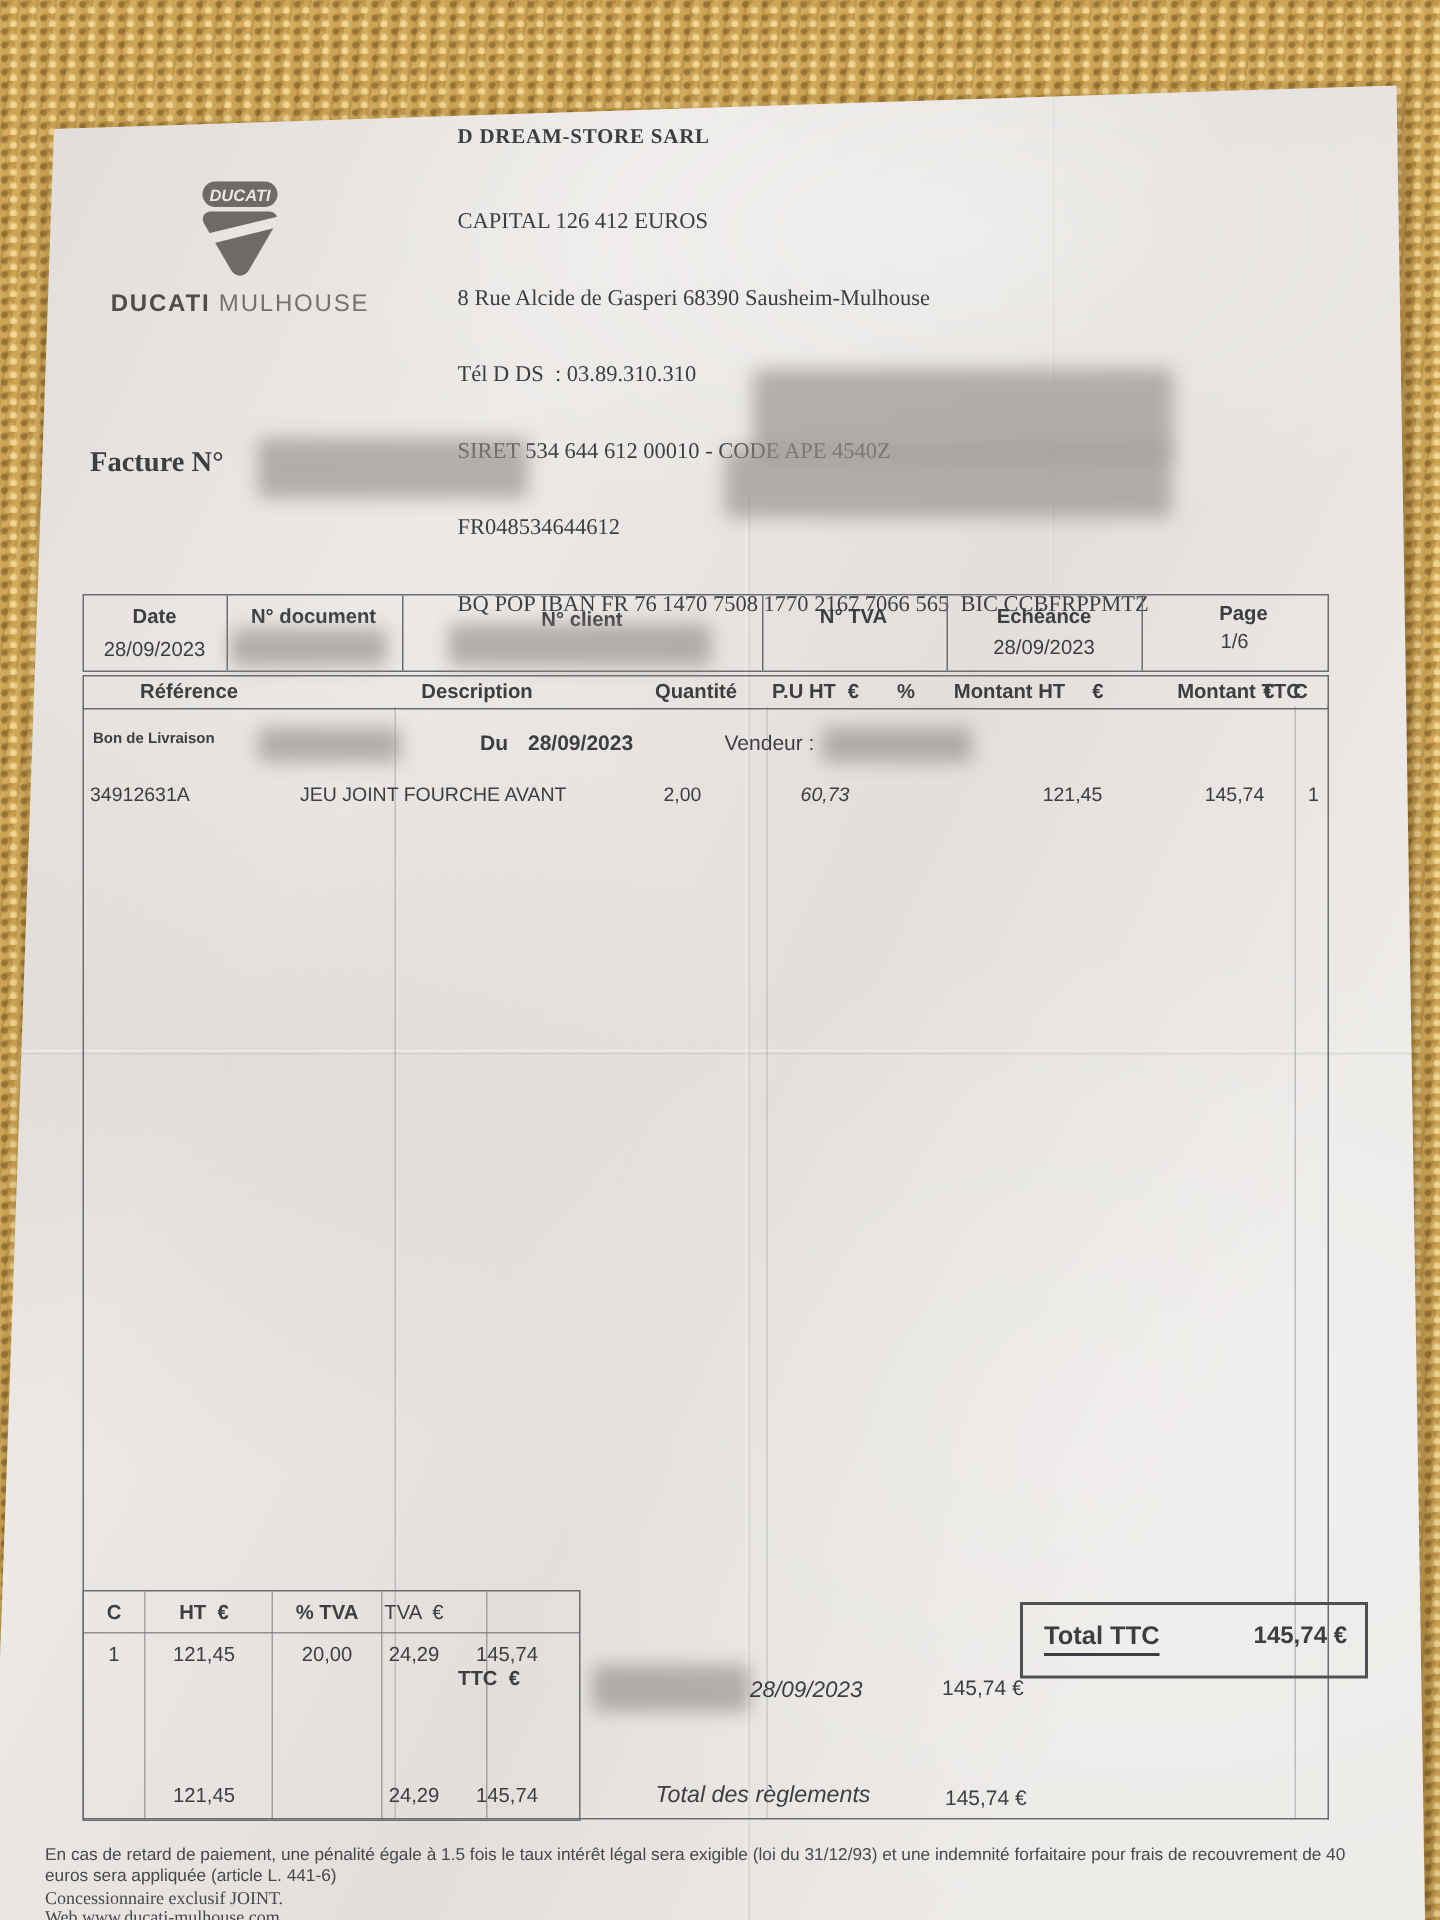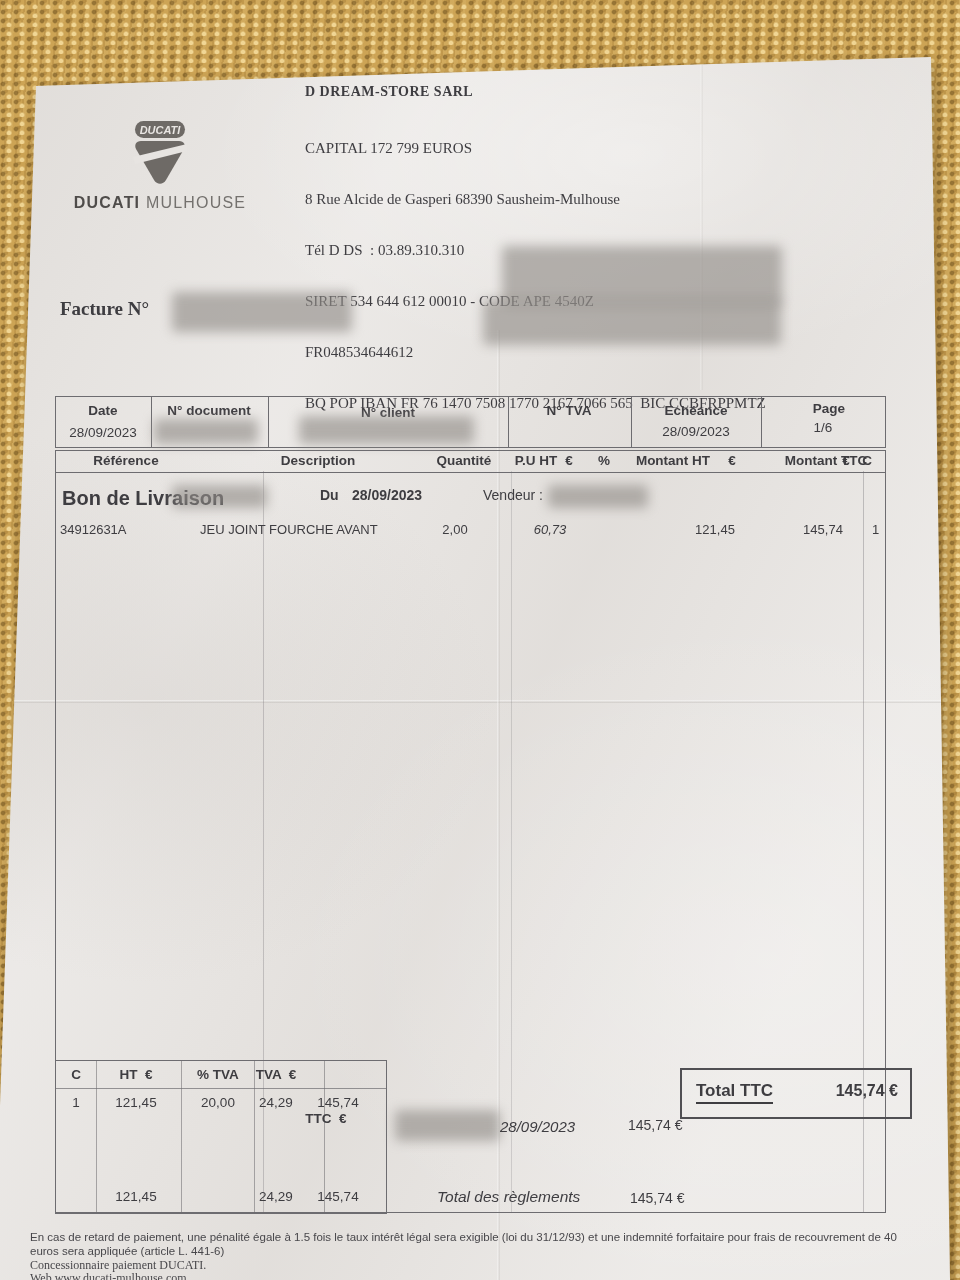--- a/index.html
+++ b/index.html
@@ -57,21 +57,21 @@
       </svg>
     </div>
     <div class="abs" style="left:55px;top:194px;width:210px;text-align:center;font-size:16px;letter-spacing:1.2px;white-space:nowrap;">
       <span style="font-weight:bold;color:#4f4c4a;">DUCATI</span>
       <span style="color:#74716e;">MULHOUSE</span>
     </div>
 
     <div class="abs serif" style="left:305px;top:84px;">
       <div style="font-size:14px;font-weight:bold;letter-spacing:.5px;">D DREAM-STORE SARL</div>
       <div style="font-size:15px;line-height:17px;margin-top:6px;white-space:pre;">
-        <div>CAPITAL 172 799 EUROS</div>
+        <div>CAPITAL 126 412 EUROS</div>
         <div>8 Rue Alcide de Gasperi 68390 Sausheim-Mulhouse</div>
         <div>Tél D DS  : 03.89.310.310</div>
         <div>SIRET 534 644 612 00010 - CODE APE 4540Z</div>
         <div>FR048534644612</div>
         <div>BQ POP IBAN FR 76 1470 7508 1770 2167 7066 565  BIC CCBFRPPMTZ</div>
       </div>
     </div>
 
     <div class="abs blur-box" style="left:502px;top:246px;width:280px;height:60px;"></div>
     <div class="abs blur-box" style="left:483px;top:299px;width:298px;height:46px;"></div>
@@ -112,21 +112,21 @@
       <span class="abs cell-label ctr" style="left:811px;top:2px;">C</span>
     </div>
 
     <div class="abs" style="left:55px;top:471px;width:829px;height:741px;border-left:1px solid #6d6c70;border-right:1px solid #6d6c70;border-bottom:1px solid #6d6c70;">
       <div class="abs" style="left:207px;top:0;bottom:0;width:1px;background:rgba(105,104,110,.30);"></div>
       <div class="abs" style="left:455px;top:0;bottom:0;width:1px;background:rgba(105,104,110,.22);"></div>
       <div class="abs" style="left:807px;top:0;bottom:0;width:1px;background:rgba(105,104,110,.35);"></div>
     </div>
 
     <div class="abs" style="left:0;top:487px;height:22px;width:960px;">
-      <span class="abs val" style="left:62px;font-weight:600;font-size:20px;text-align:right;">Bon de Livraison</span>
+      <span class="abs val" style="left:62px;font-weight:600;font-size:10px;text-align:right;">Bon de Livraison</span>
       <div class="abs blur-box" style="left:172px;top:-2px;width:95px;height:23px;"></div>
       <span class="abs val" style="left:320px;font-weight:700;font-size:14px;">Du</span>
       <span class="abs val" style="left:352px;font-weight:700;font-size:14px;">28/09/2023</span>
       <span class="abs val" style="left:483px;font-size:14px;">Vendeur :</span>
       <div class="abs blur-box" style="left:548px;top:-2px;width:100px;height:23px;"></div>
     </div>
 
     <div class="abs" style="left:0;top:522px;height:20px;width:960px;font-size:13px;">
       <span class="abs" style="left:60px;">34912631A</span>
       <span class="abs" style="left:200px;">JEU JOINT FOURCHE AVANT</span>
@@ -139,21 +139,21 @@
 
     <div class="abs box-border" style="left:55px;top:1060px;width:330px;height:152px;font-size:13.5px;">
       <div class="abs line" style="left:40px;top:0;bottom:0;width:1px;opacity:.55;"></div>
       <div class="abs line" style="left:125px;top:0;bottom:0;width:1px;opacity:.55;"></div>
       <div class="abs line" style="left:198px;top:0;bottom:0;width:1px;opacity:.55;"></div>
       <div class="abs line" style="left:268px;top:0;bottom:0;width:1px;opacity:.55;"></div>
       <div class="abs line" style="left:0;right:0;top:27px;height:1px;opacity:.7;"></div>
       <span class="abs ctr" style="left:20px;top:6px;font-weight:600;">C</span>
       <span class="abs rt" style="left:38px;top:6px;width:84px;font-weight:600;white-space:pre;">HT  €</span>
       <span class="abs ctr" style="left:162px;top:6px;font-weight:600;">% TVA</span>
-      <span class="abs rt" style="left:178px;top:6px;width:84px;font-weight:700;white-space:pre;">TVA  €</span>
+      <span class="abs rt" style="left:178px;top:6px;width:84px;font-weight:400;white-space:pre;">TVA  €</span>
       <span class="abs rt" style="left:228px;top:6px;width:84px;font-weight:700;white-space:pre;margin-top:44px;">TTC  €</span>
       <span class="abs ctr" style="left:20px;top:34px;">1</span>
       <span class="abs rt" style="left:38px;top:34px;width:84px;">121,45</span>
       <span class="abs ctr" style="left:162px;top:34px;">20,00</span>
       <span class="abs rt" style="left:178px;top:34px;width:84px;">24,29</span>
       <span class="abs rt" style="left:240px;top:34px;width:84px;">145,74</span>
       <span class="abs rt" style="left:38px;top:128px;width:84px;">121,45</span>
       <span class="abs rt" style="left:178px;top:128px;width:84px;">24,29</span>
       <span class="abs rt" style="left:240px;top:128px;width:84px;">145,74</span>
     </div>
@@ -164,17 +164,17 @@
 
     <div class="abs" style="left:680px;top:1068px;width:228px;height:47px;border:2px solid #504f53;">
       <span class="abs" style="left:14px;top:11px;font-size:17px;font-weight:bold;border-bottom:2px solid #3e3d41;padding-bottom:1px;">Total TTC</span>
       <span class="abs rt" style="right:12px;top:12px;font-size:16px;font-weight:bold;">145,74 €</span>
     </div>
 
     <span class="abs" style="left:437px;top:1188px;font-size:15.5px;font-style:italic;">Total des règlements</span>
     <span class="abs" style="left:630px;top:1190px;font-size:14px;">145,74 €</span>
 
     <div class="abs" style="left:30px;top:1231px;width:885px;font-size:11.5px;line-height:13.5px;color:#48474b;">En cas de retard de paiement, une pénalité égale à 1.5 fois le taux intérêt légal sera exigible (loi du 31/12/93) et une indemnité forfaitaire pour frais de recouvrement de 40 euros sera appliquée (article L. 441-6)</div>
-    <div class="abs serif" style="left:30px;top:1258px;font-size:12px;color:#48474b;">Concessionnaire paiement DUCATI.</div>
+    <div class="abs serif" style="left:30px;top:1258px;font-size:12px;color:#48474b;">Concessionnaire exclusif JOINT.</div>
     <div class="abs serif" style="left:30px;top:1271px;font-size:12px;color:#48474b;">Web www.ducati-mulhouse.com</div>
 
   </div>
 </div>
 
 </body></html>

